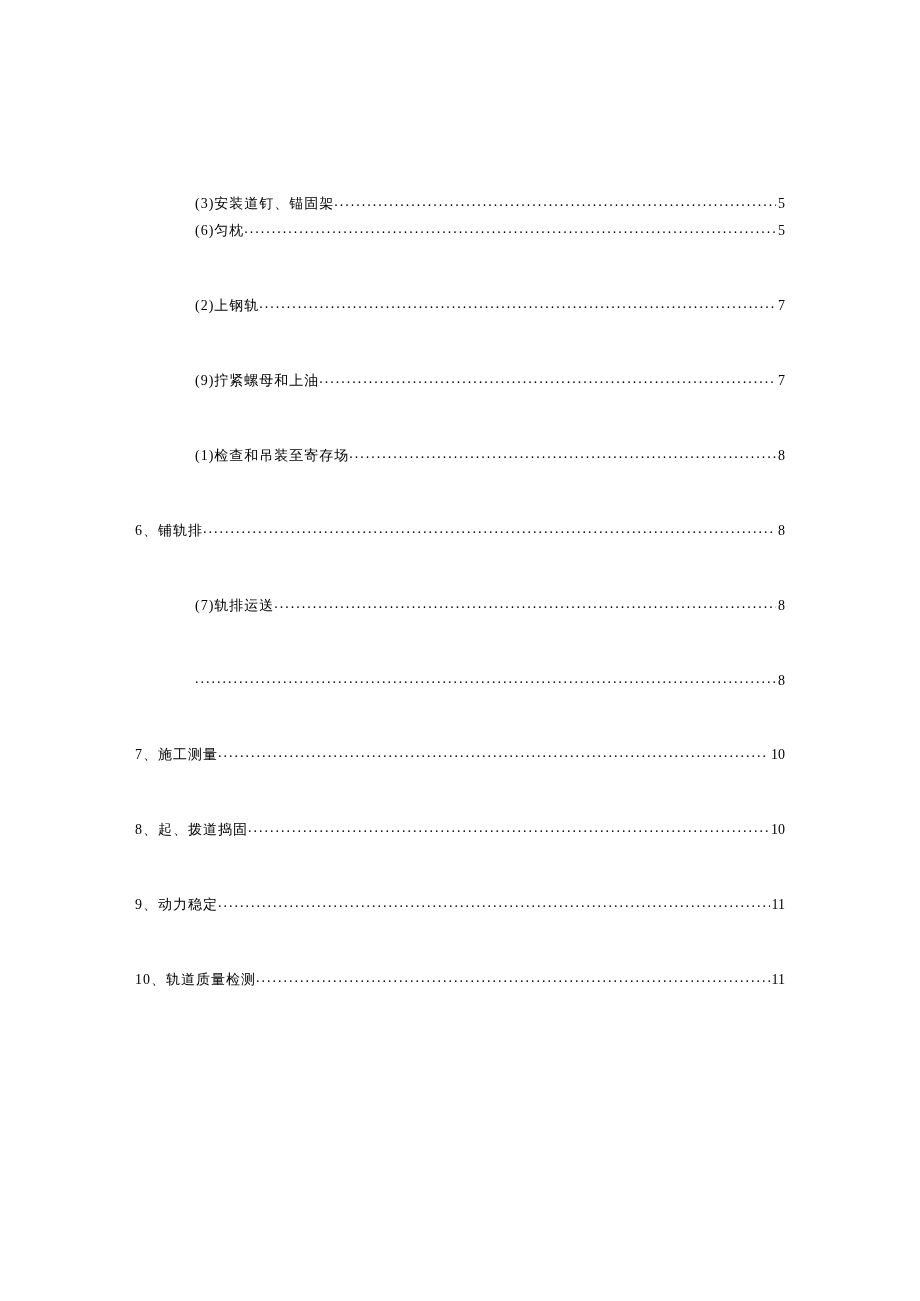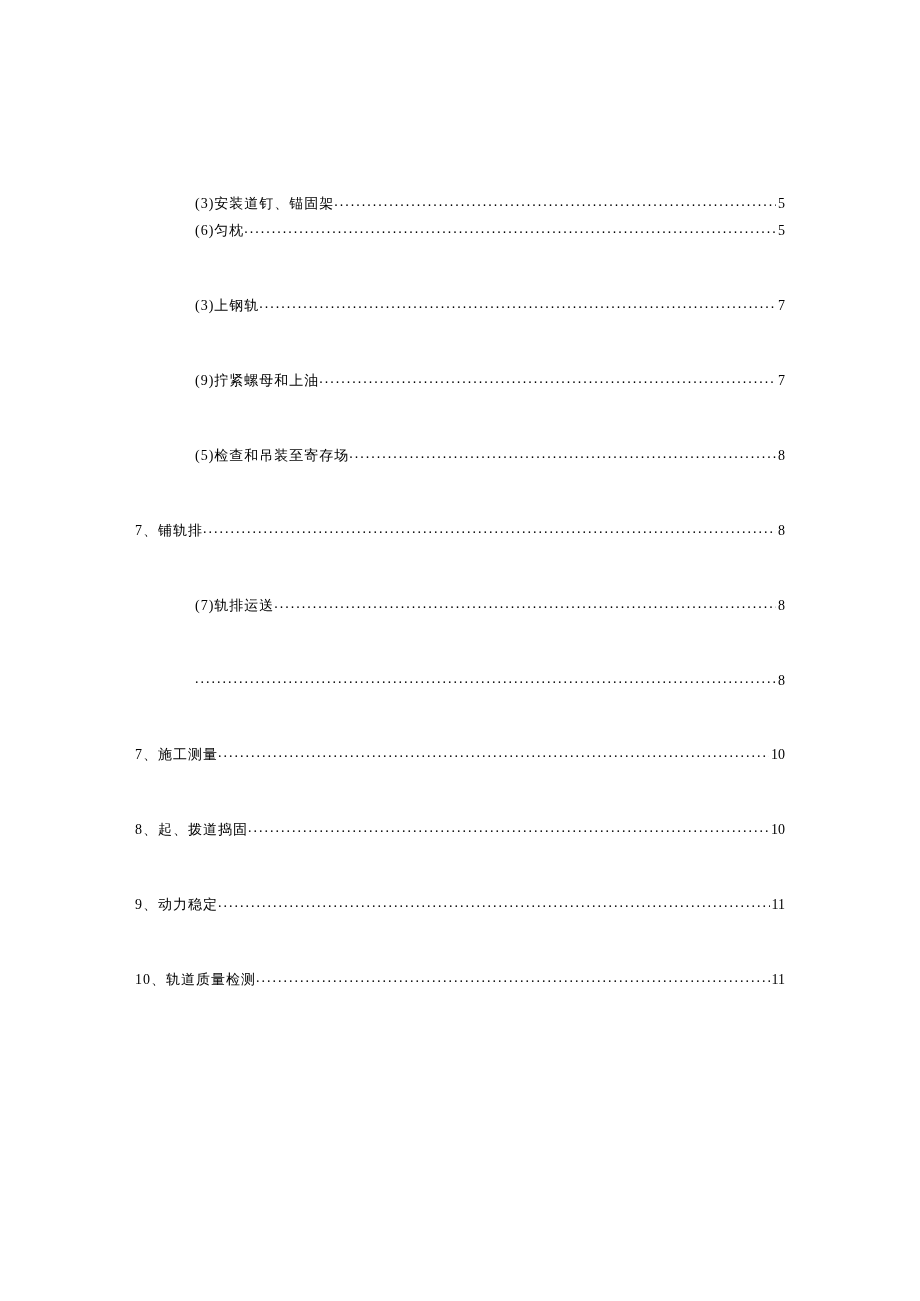--- a/index.html
+++ b/index.html
@@ -65,36 +65,36 @@
         <span class="toc-label">(3)安装道钉、锚固架</span>
         <span class="toc-dots"></span>
         <span class="toc-page">5</span>
       </div>
       <div class="toc-entry level-2">
         <span class="toc-label">(6)匀枕</span>
         <span class="toc-dots"></span>
         <span class="toc-page">5</span>
       </div>
       <div class="toc-entry level-2">
-        <span class="toc-label">(3)上钢轨</span>
+        <span class="toc-label">(2)上钢轨</span>
         <span class="toc-dots"></span>
         <span class="toc-page">7</span>
       </div>
       <div class="toc-entry level-2">
         <span class="toc-label">(9)拧紧螺母和上油</span>
         <span class="toc-dots"></span>
         <span class="toc-page">7</span>
       </div>
       <div class="toc-entry level-2">
-        <span class="toc-label">(5)检查和吊装至寄存场</span>
+        <span class="toc-label">(1)检查和吊装至寄存场</span>
         <span class="toc-dots"></span>
         <span class="toc-page">8</span>
       </div>
       <div class="toc-entry level-1">
-        <span class="toc-label">7、铺轨排</span>
+        <span class="toc-label">6、铺轨排</span>
         <span class="toc-dots"></span>
         <span class="toc-page">8</span>
       </div>
       <div class="toc-entry level-2">
         <span class="toc-label">(7)轨排运送</span>
         <span class="toc-dots"></span>
         <span class="toc-page">8</span>
       </div>
       <div class="toc-entry level-2">
         <span class="toc-dots"></span>

